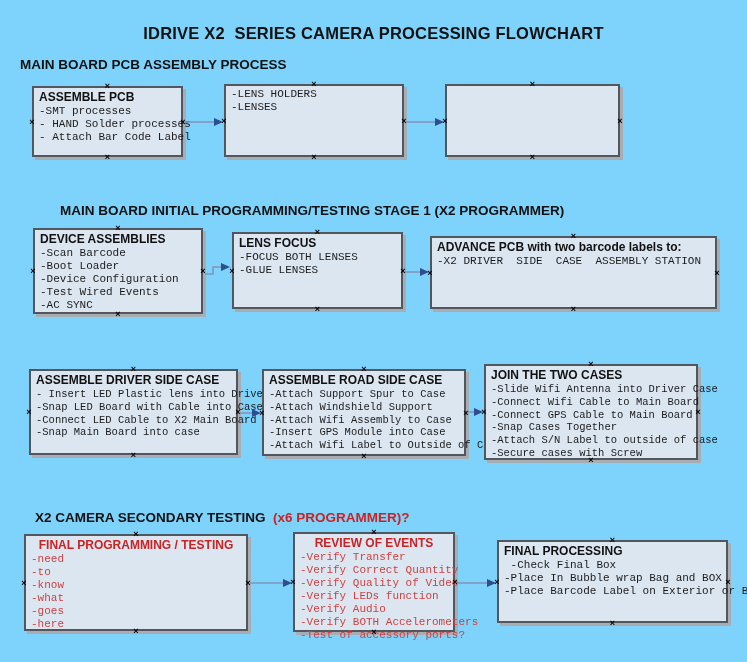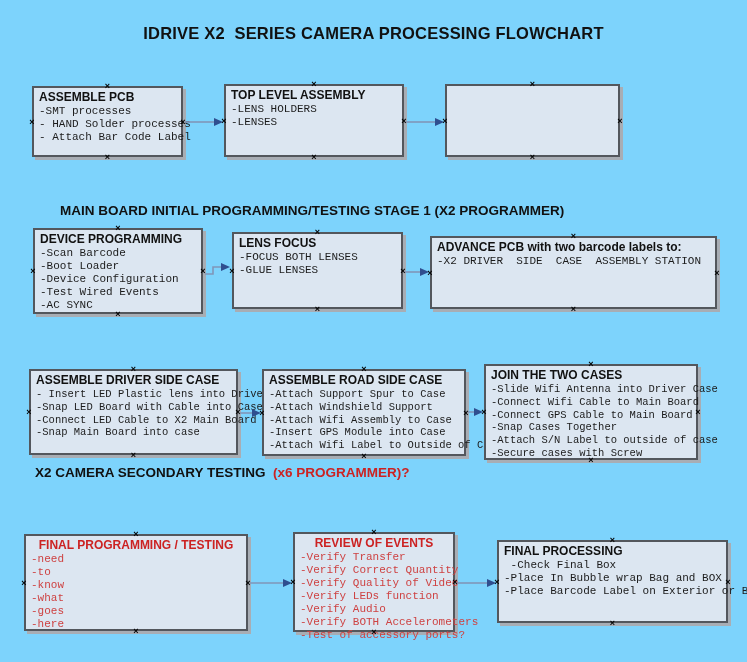--- a/index.html
+++ b/index.html
@@ -8,21 +8,21 @@
     font-family:"Liberation Sans", sans-serif;color:#1b1b1b;
   }
   .main-title{
     position:absolute;top:24px;left:0;width:747px;text-align:center;
     font-size:16.5px;font-weight:bold;letter-spacing:.2px;white-space:pre;color:#111;
   }
   .sec-h{position:absolute;font-size:13.5px;font-weight:bold;white-space:pre;color:#111;}
   #h1{left:20px;top:57px;}
   #h2{left:20px;top:203px;padding-left:40px;}
   #h3{left:36px;top:344px;}
-  #h4{left:35px;top:465px;}
+  #h4{left:35px;top:510px;}
   .sec-h .suffix{color:var(--red-title);}
 
   .box{
     position:absolute;box-sizing:border-box;
     background:var(--box-fill);
     border:2px solid var(--box-border);
     box-shadow:3px 3px 0 var(--box-shadow);
     padding:2px 5px;
   }
   .bt{font-size:12px;font-weight:bold;line-height:15px;white-space:pre;color:#111;}
@@ -59,52 +59,52 @@
   .aline{stroke:var(--arrow-line);stroke-width:1.6;fill:none;}
   .ahead{fill:var(--arrow-head);stroke:none;}
 </style>
 </head>
 <body>
 
 <div class="canvas">
 
   <div class="main-title">IDRIVE X2  SERIES CAMERA PROCESSING FLOWCHART</div>
 
+  <div class="sec-h" id="h1"><span>MAIN BOARD PCB ASSEMBLY PROCESS</span><span class="suffix"></span></div>
   <div class="sec-h" id="h2"><span>MAIN BOARD INITIAL PROGRAMMING/TESTING STAGE 1 (X2 PROGRAMMER)</span><span class="suffix"></span></div>
   <div class="sec-h" id="h4"><span>X2 CAMERA SECONDARY TESTING </span><span class="suffix"> (x6 PROGRAMMER)?</span></div>
 
   <div class="box" id="b11">
     <div class="bt">ASSEMBLE PCB</div>
     <div class="bi">-SMT processes
 - HAND Solder processes
 - Attach Bar Code Label</div>
   <span class="handle ht">×</span>
       <span class="handle hb">×</span>
       <span class="handle hl">×</span>
       <span class="handle hr">×</span>
     </div>
   <div class="box" id="b12">
-    <div class="bt">TOP LEVEL ASSEMBLY</div>
     <div class="bi">-LENS HOLDERS
 -LENSES</div>
   <span class="handle ht">×</span>
       <span class="handle hb">×</span>
       <span class="handle hl">×</span>
       <span class="handle hr">×</span>
     </div>
   <div class="box" id="b13">
     <div class="bi"></div>
   <span class="handle ht">×</span>
       <span class="handle hb">×</span>
       <span class="handle hl">×</span>
       <span class="handle hr">×</span>
     </div>
 
   <div class="box" id="b21">
-    <div class="bt">DEVICE PROGRAMMING</div>
+    <div class="bt">DEVICE ASSEMBLIES</div>
     <div class="bi">-Scan Barcode
 -Boot Loader
 -Device Configuration
 -Test Wired Events
 -AC SYNC</div>
   <span class="handle ht">×</span>
       <span class="handle hb">×</span>
       <span class="handle hl">×</span>
       <span class="handle hr">×</span>
     </div>

